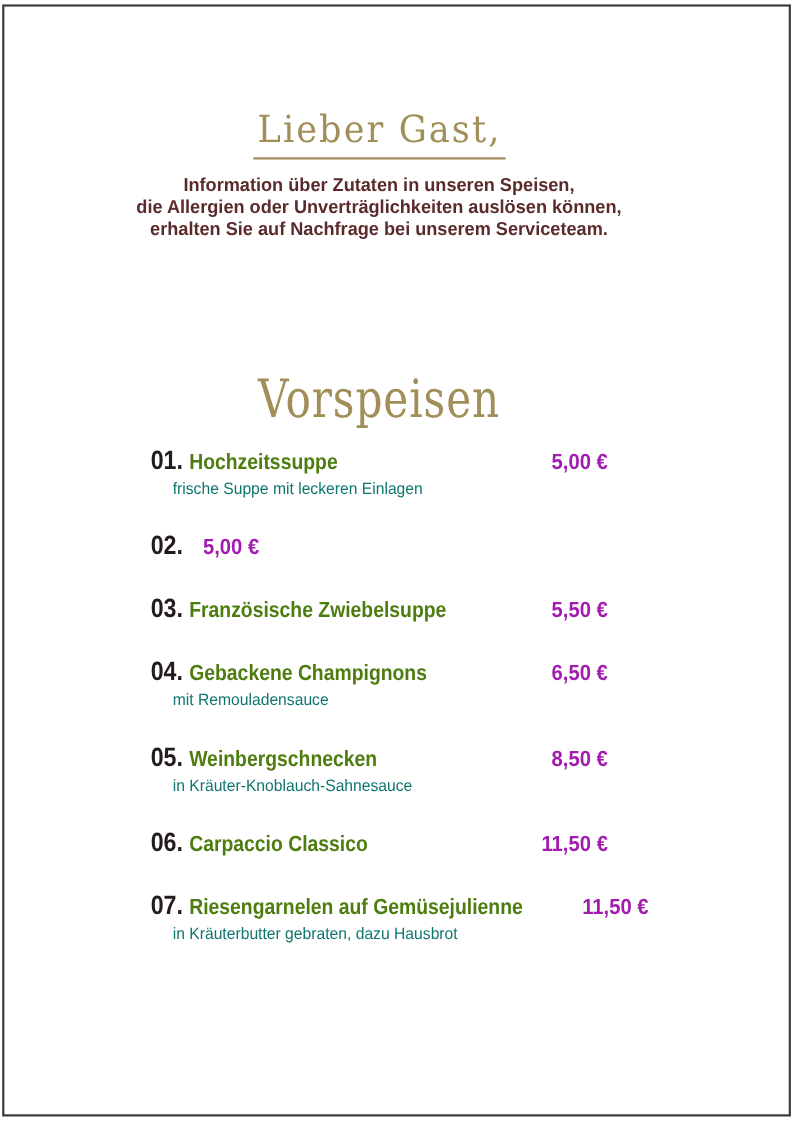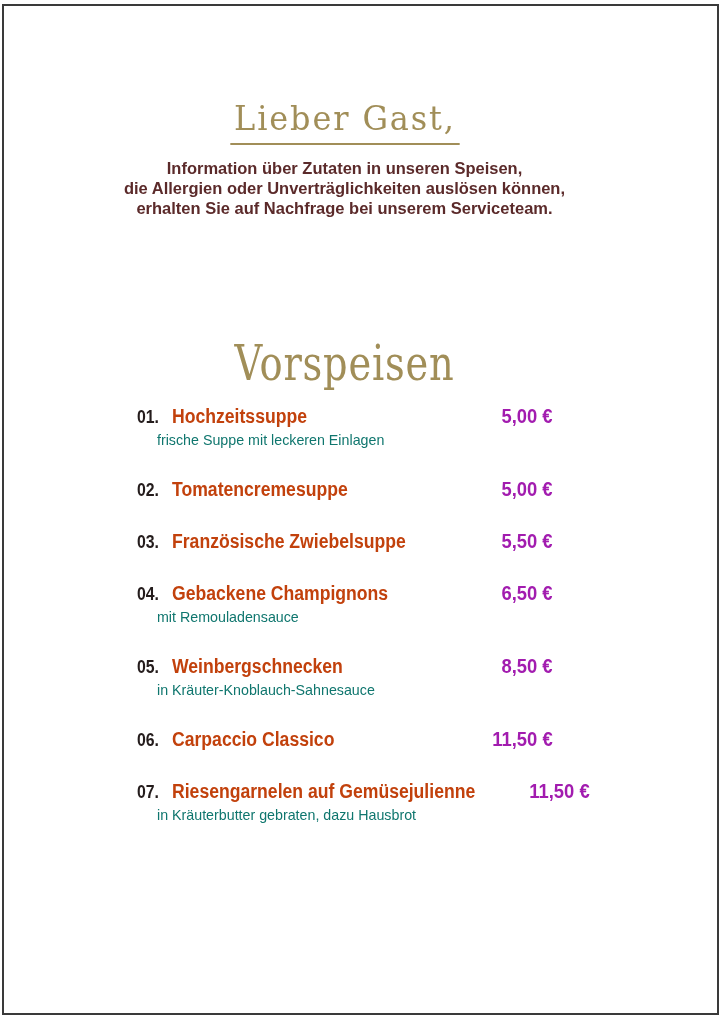--- a/index.html
+++ b/index.html
@@ -59,35 +59,35 @@
     width: 416px;
     margin: 14px auto 0 auto;
   }
   .menu-item { margin-bottom: 29px; }
   .item-row {
     display: flex;
     align-items: baseline;
   }
   .item-number {
     flex: 0 0 35px;
-    font-size: 18px;
+    font-size: 24px;
     font-weight: bold;
     color: #241c1c;
     white-space: nowrap;
   }
   .item-number > span {
     display: inline-block;
     transform: scaleX(0.88);
     transform-origin: left center;
   }
   .item-name {
     flex: 1 1 auto;
     font-size: 20px;
     font-weight: bold;
-    color: #c2410c;
+    color: #4d7c0f;
     white-space: nowrap;
     overflow: visible;
   }
   .item-name > span {
     display: inline-block;
     transform: scaleX(0.88);
     transform-origin: left center;
   }
   .item-price {
     flex: 0 0 auto;
@@ -147,21 +147,20 @@
         <div class="item-price"><span>5,00 €</span></div>
       </div>
       <div class="item-desc">
         <span class="desc-line">frische Suppe mit leckeren Einlagen</span>
       </div>
     </div>
 
     <div class="menu-item">
       <div class="item-row">
         <div class="item-number"><span>02.</span></div>
-        <div class="item-name"><span>Tomatencremesuppe</span></div>
         <div class="item-price"><span>5,00 €</span></div>
       </div>
     </div>
 
     <div class="menu-item">
       <div class="item-row">
         <div class="item-number"><span>03.</span></div>
         <div class="item-name"><span>Französische Zwiebelsuppe</span></div>
         <div class="item-price"><span>5,50 €</span></div>
       </div>

